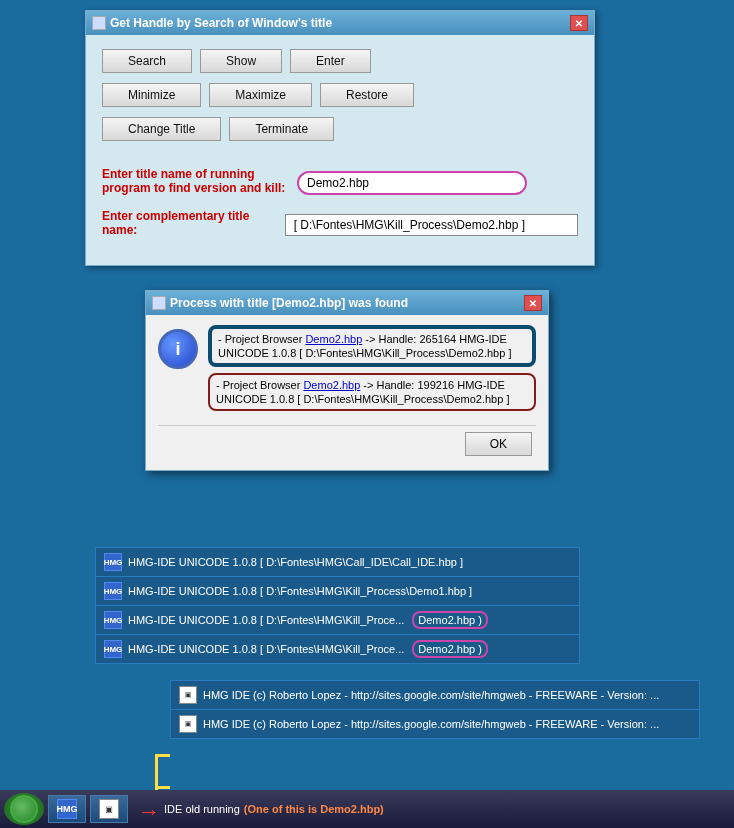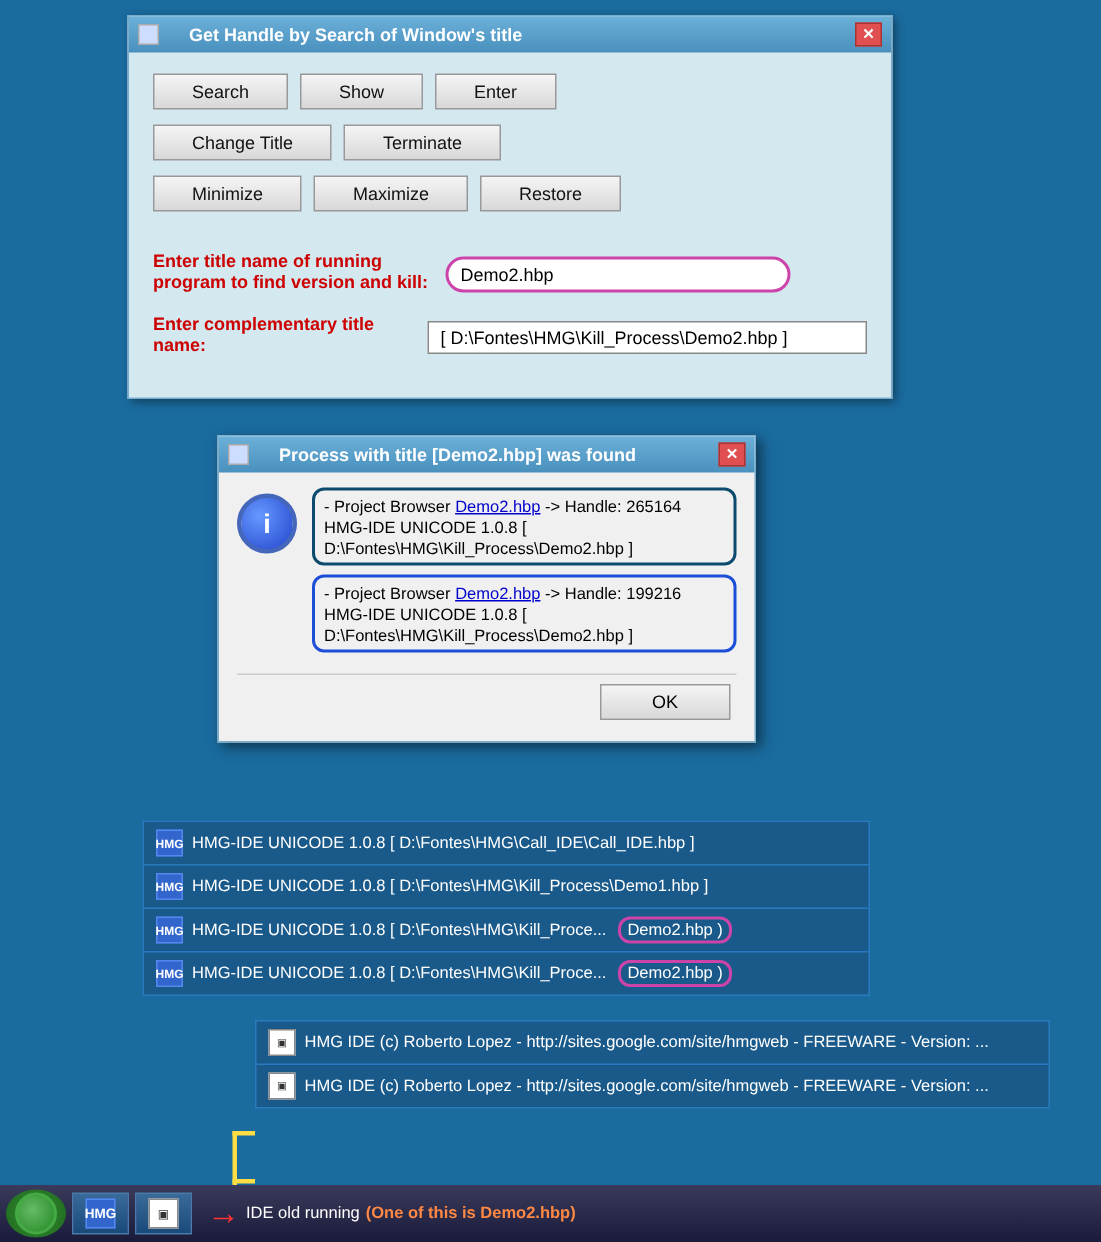--- a/index.html
+++ b/index.html
@@ -29,21 +29,21 @@
       padding: 4px 6px;
       display: flex;
       align-items: center;
       justify-content: space-between;
       font-size: 12px;
       font-weight: bold;
     }
     .titlebar-left {
       display: flex;
       align-items: center;
-      gap: 20px;
+      gap: 4px;
       text-align: right;
     }
     .win-icon {
       width: 14px;
       height: 14px;
       background: #ccddff;
       border: 1px solid #aaa;
       display: inline-block;
     }
     .close-btn {
@@ -106,21 +106,21 @@
       font-size: 12px;
       width: 312px;
       background: white;
     }
 
     
     .dialog-window {
       position: absolute;
       top: 290px;
       left: 145px;
-      width: 359px;
+      width: 404px;
       background: #f0f0f0;
       border: 1px solid #7aaccc;
       box-shadow: 3px 3px 8px rgba(0,0,0,0.5);
       z-index: 10;
     }
     .dialog-titlebar {
       background: linear-gradient(to bottom, #6ab0d8, #4a90be);
       color: white;
       padding: 4px 6px;
       display: flex;
@@ -169,21 +169,21 @@
     }
     .ok-btn-row {
       display: flex;
       justify-content: flex-end;
       padding: 6px 4px 4px;
       border-top: 1px solid #ccc;
     }
     .ok-btn {
       background: linear-gradient(to bottom, #f5f5f5, #d8d8d8);
       border: 1px solid #999;
-      padding: 4px 34px;
+      padding: 4px 24px;
       cursor: pointer;
       font-size: 12px;
     }
 
     
     .taskbar-area {
       position: absolute;
       top: 547px;
       left: 95px;
       width: 485px;
@@ -345,27 +345,27 @@
     </div>
     <div class="close-btn">✕</div>
   </div>
   <div class="window-body">
     <div class="btn-row">
       <button class="win-btn">Search</button>
       <button class="win-btn">Show</button>
       <button class="win-btn">Enter</button>
     </div>
     <div class="btn-row">
-      <button class="win-btn">Change Title</button>
-      <button class="win-btn">Terminate</button>
-    </div>
-    <div class="btn-row">
       <button class="win-btn">Minimize</button>
       <button class="win-btn">Maximize</button>
       <button class="win-btn">Restore</button>
+    </div>
+    <div class="btn-row">
+      <button class="win-btn">Change Title</button>
+      <button class="win-btn">Terminate</button>
     </div>
     <div style="height:16px;"></div>
     <div class="input-group">
       <div class="input-label-col">
         <div class="label-red">Enter title name of running program to find version and kill:</div>
       </div>
       <input class="title-input" type="text" value="Demo2.hbp" style="">
     </div>
     <div class="input-group">
       <div class="input-label-col">
@@ -382,25 +382,25 @@
       <span class="win-icon"></span>
       <span>Process with title [Demo2.hbp] was found</span>
     </div>
     <div class="dialog-close-btn">✕</div>
   </div>
   <div class="dialog-body">
     <div class="dialog-content">
       <div class="info-icon">i</div>
       <div class="process-list">
 
-        <div style="border:2px solid #0c4a6e; border-radius:8px; padding:3px 6px; margin-bottom:6px;">
+        <div style="border:4px solid #0c4a6e; border-radius:8px; padding:3px 6px; margin-bottom:6px;">
           <span style="font-size:11px;">- Project Browser </span><span style="color:#0000cc;text-decoration:underline;font-size:11px;">Demo2.hbp</span><span style="font-size:11px;"> -&gt; Handle: 265164 HMG-IDE UNICODE 1.0.8 [ D:\Fontes\HMG\Kill_Process\Demo2.hbp ]</span>
         </div>
 
-        <div style="border:2px solid #1d4ed8; border-radius:8px; padding:3px 6px; margin-bottom:6px;">
+        <div style="border:2px solid #7f1d1d; border-radius:8px; padding:3px 6px; margin-bottom:6px;">
           <span style="font-size:11px;">- Project Browser </span><span style="color:#0000cc;text-decoration:underline;font-size:11px;">Demo2.hbp</span><span style="font-size:11px;"> -&gt; Handle: 199216 HMG-IDE UNICODE 1.0.8 [ D:\Fontes\HMG\Kill_Process\Demo2.hbp ]</span>
         </div>
 
       </div>
     </div>
     <div class="ok-btn-row">
       <button class="ok-btn">OK</button>
     </div>
   </div>
 </div>

